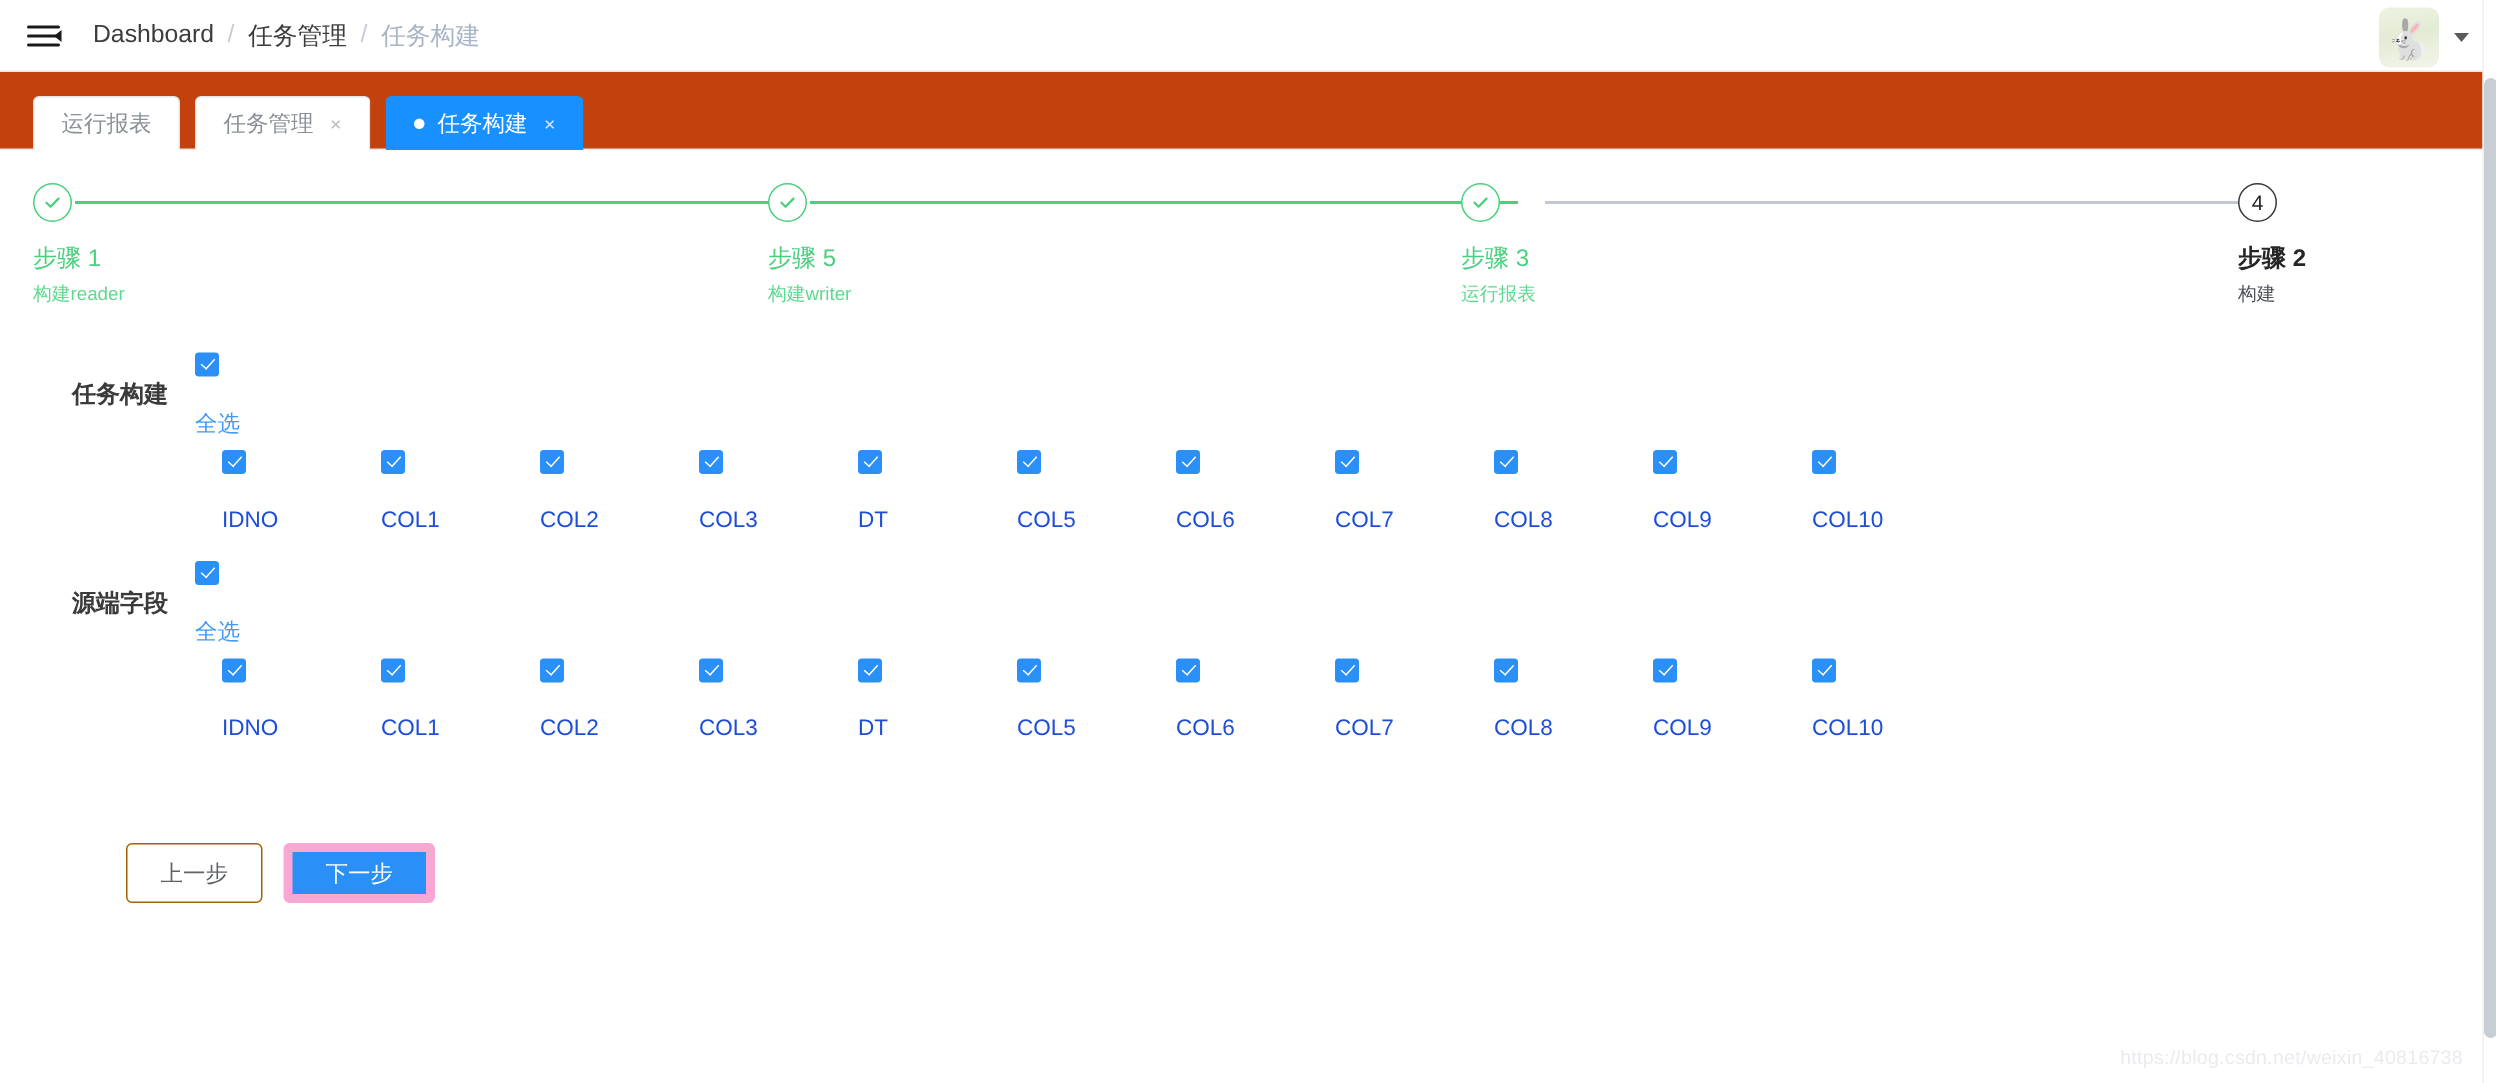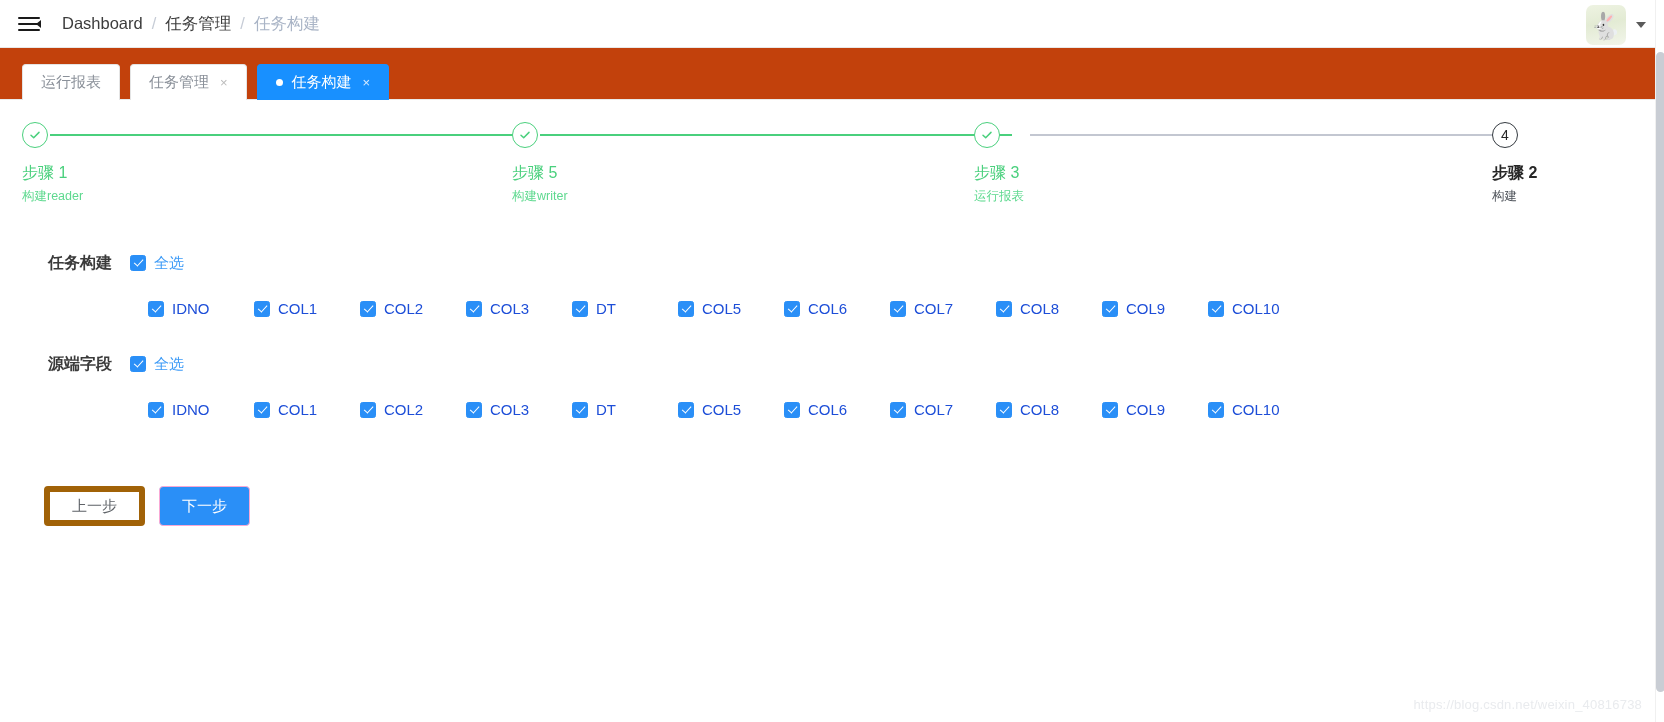--- a/index.html
+++ b/index.html
@@ -204,24 +204,25 @@
     width: 108px;
     text-align: right;
     font-size: 16px;
     font-weight: bold;
     color: #3a3a3a;
     padding-right: 18px;
     white-space: nowrap;
   }
   .cb {
     display: inline-flex;
-    align-items: center;
-    gap: 8px;
+    align-items: flex-start;
+    gap: 22px;
     cursor: pointer;
     user-select: none;
+    flex-direction: column;
   }
   .cb .box {
     width: 16px; height: 16px;
     border-radius: 2.5px;
     background: #2a8ff7;
     border: 1px solid #2a8ff7;
     position: relative;
     flex: 0 0 auto;
   }
   .cb .box::after {
@@ -263,26 +264,27 @@
     border-radius: 4px;
     font-size: 15px;
     cursor: pointer;
     display: inline-flex;
     align-items: center;
     justify-content: center;
     white-space: nowrap;
   }
   .btn.default {
     background: #fff;
-    border: 6px solid #a16207;
+    border: 1px solid #a16207;
     color: #5f6368;
+    margin-left: 40px;
   }
   .btn.primary {
     background: #2a8ff7;
-    border: 1px solid #f9a8d4;
+    border: 6px solid #f9a8d4;
     color: #fff;
   }
 
   
   .watermark {
     position: absolute;
     right: 22px;
     bottom: 10px;
     font-size: 13px;
     color: #e9ebee;

